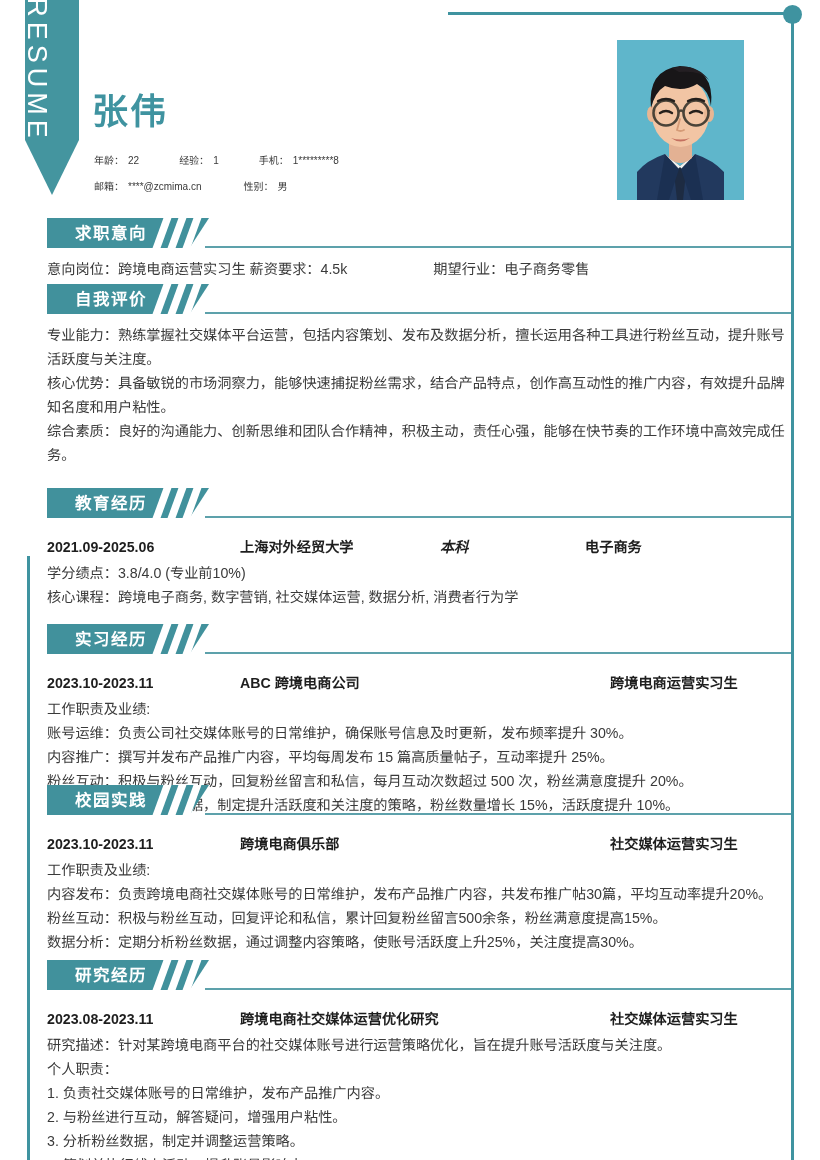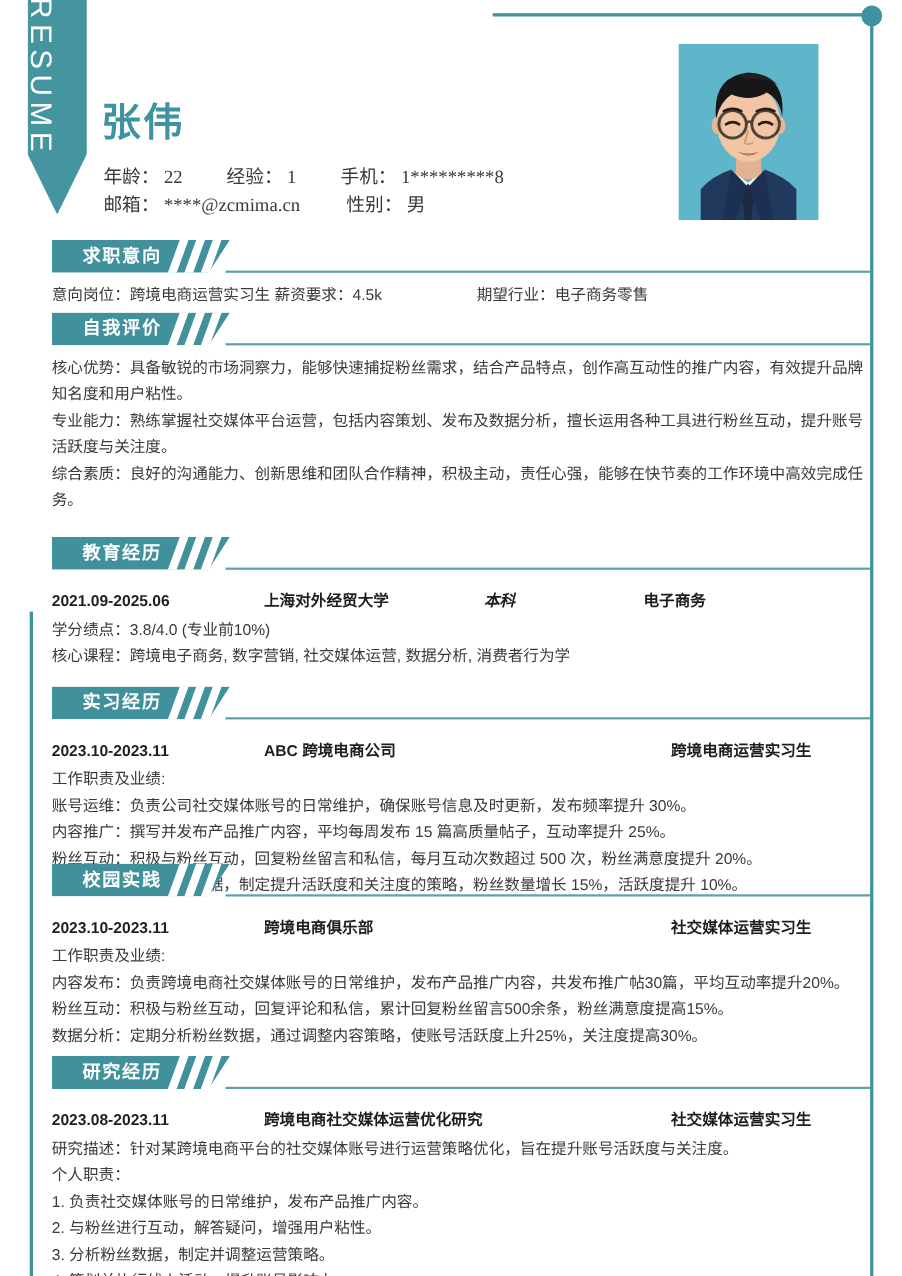--- a/index.html
+++ b/index.html
@@ -60,21 +60,21 @@
 
   
   .name {
     position: absolute; left: 92px; top: 82px;
     font-size: 36px; font-weight: bold;
     color: #3f93a0;
     letter-spacing: 2px;
   }
   .info-rows {
     position: absolute; left: 94px; top: 148px;
-    font-size: 17px; color: #3a3a3a; line-height: 26px; font-family: Liberation Serif, serif;
+    font-size: 10px; color: #3a3a3a; line-height: 26px;
   }
   .info-row { display: flex; align-items: baseline; white-space: nowrap; }
   .info-cell { display: inline-flex; align-items: baseline; }
   .info-label { color: #3a3a3a; }
   .info-val { color: #3a3a3a; margin-left: 4px; }
   .gap-a { margin-right: 40px; }
   .gap-b { margin-right: 42px; align-items: flex-end; }
 
   .photo {
     position: absolute; left: 617px; top: 40px;
@@ -254,22 +254,22 @@
   <div class="section" style="top:284px;">
     <div class="sec-head">
       <div class="sec-bar"></div>
       <div class="sec-title">自我评价</div>
       <div class="slash s1"></div>
       <div class="slash s2"></div>
       <div class="slash s3"></div>
       <div class="sec-underline"></div>
     </div>
     <div class="sec-body">
+      <p class="para">专业能力：熟练掌握社交媒体平台运营，包括内容策划、发布及数据分析，擅长运用各种工具进行粉丝互动，提升账号活跃度与关注度。</p>
       <p class="para">核心优势：具备敏锐的市场洞察力，能够快速捕捉粉丝需求，结合产品特点，创作高互动性的推广内容，有效提升品牌知名度和用户粘性。</p>
-      <p class="para">专业能力：熟练掌握社交媒体平台运营，包括内容策划、发布及数据分析，擅长运用各种工具进行粉丝互动，提升账号活跃度与关注度。</p>
       <p class="para">综合素质：良好的沟通能力、创新思维和团队合作精神，积极主动，责任心强，能够在快节奏的工作环境中高效完成任务。</p>
     </div>
   </div>
 
   <div class="section" style="top:488px;">
     <div class="sec-head">
       <div class="sec-bar"></div>
       <div class="sec-title">教育经历</div>
       <div class="slash s1"></div>
       <div class="slash s2"></div>

